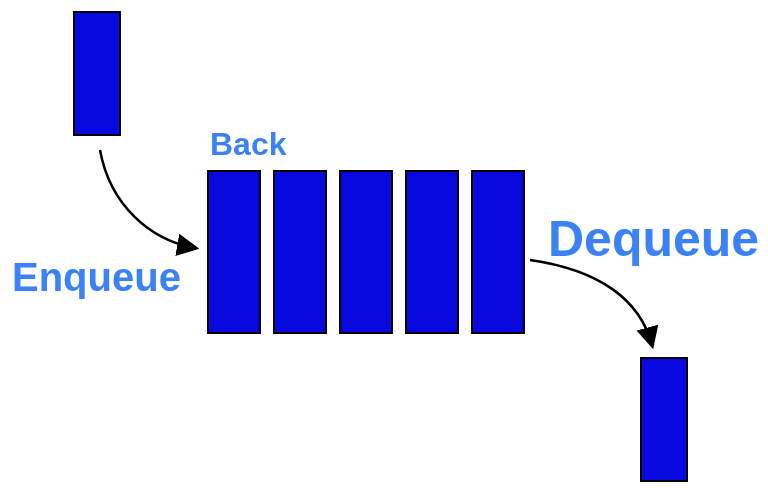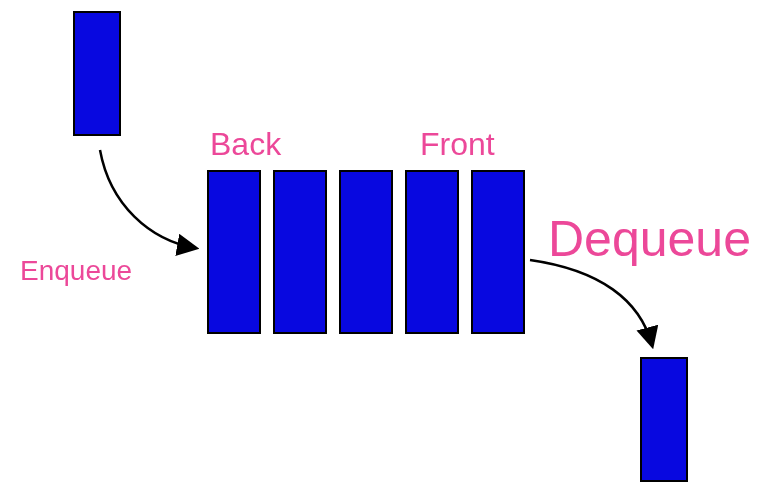--- a/index.html
+++ b/index.html
@@ -1,38 +1,37 @@
 <!DOCTYPE html>
 <html><head>
 <meta charset="utf-8">
 <style>
   html,body{margin:0;padding:0;width:768px;height:503px;background:#fff;font-family:Arial,Helvetica,sans-serif}
   .stage{position:relative;width:768px;height:503px}
   .block{position:absolute;background:#0808e0;border:2px solid #000}
-  .lbl{position:absolute;font-weight:400;color:#ec4899;white-space:nowrap}
+  .lbl{position:absolute;font-weight:700;color:#3b82f6;white-space:nowrap}
   svg.arrows{position:absolute;left:0;top:0;width:768px;height:503px;pointer-events:none}
 </style>
 </head>
 <body>
 
 <div class="stage">
 
   <div class="block" style="left:73px;top:11px;width:44px;height:121px"></div>
 
   <div class="block" style="left:207px;top:170px;width:50px;height:160px"></div>
   <div class="block" style="left:273px;top:170px;width:50px;height:160px"></div>
   <div class="block" style="left:339px;top:170px;width:50px;height:160px"></div>
   <div class="block" style="left:405px;top:170px;width:50px;height:160px"></div>
   <div class="block" style="left:471px;top:170px;width:50px;height:160px"></div>
 
   <div class="block" style="left:640px;top:357px;width:44px;height:121px"></div>
 
   <span class="lbl" style="left:210px;top:126px;font-size:32px">Back</span>
-  <span class="lbl" style="left:420px;top:126px;font-size:32px">Front</span>
-  <span class="lbl" style="left:20px;top:255px;font-size:28px">Enqueue</span>
+  <span class="lbl" style="left:12px;top:255px;font-size:40px">Enqueue</span>
   <span class="lbl" style="left:548px;top:210px;font-size:50px">Dequeue</span>
 
   <svg class="arrows" viewBox="0 0 768 503">
     <defs>
       <marker id="ah" viewBox="0 0 10 10" refX="8" refY="5" markerWidth="9" markerHeight="9" orient="auto-start-reverse">
         <path d="M0,0 L10,5 L0,10 z" fill="#000"></path>
       </marker>
     </defs>
     <path d="M100,150 C110,205 150,240 195,248" fill="none" stroke="#000" stroke-width="2.5" marker-end="url(#ah)"></path>
     <path d="M530,260 C600,270 640,300 652,345" fill="none" stroke="#000" stroke-width="2.5" marker-end="url(#ah)"></path>

